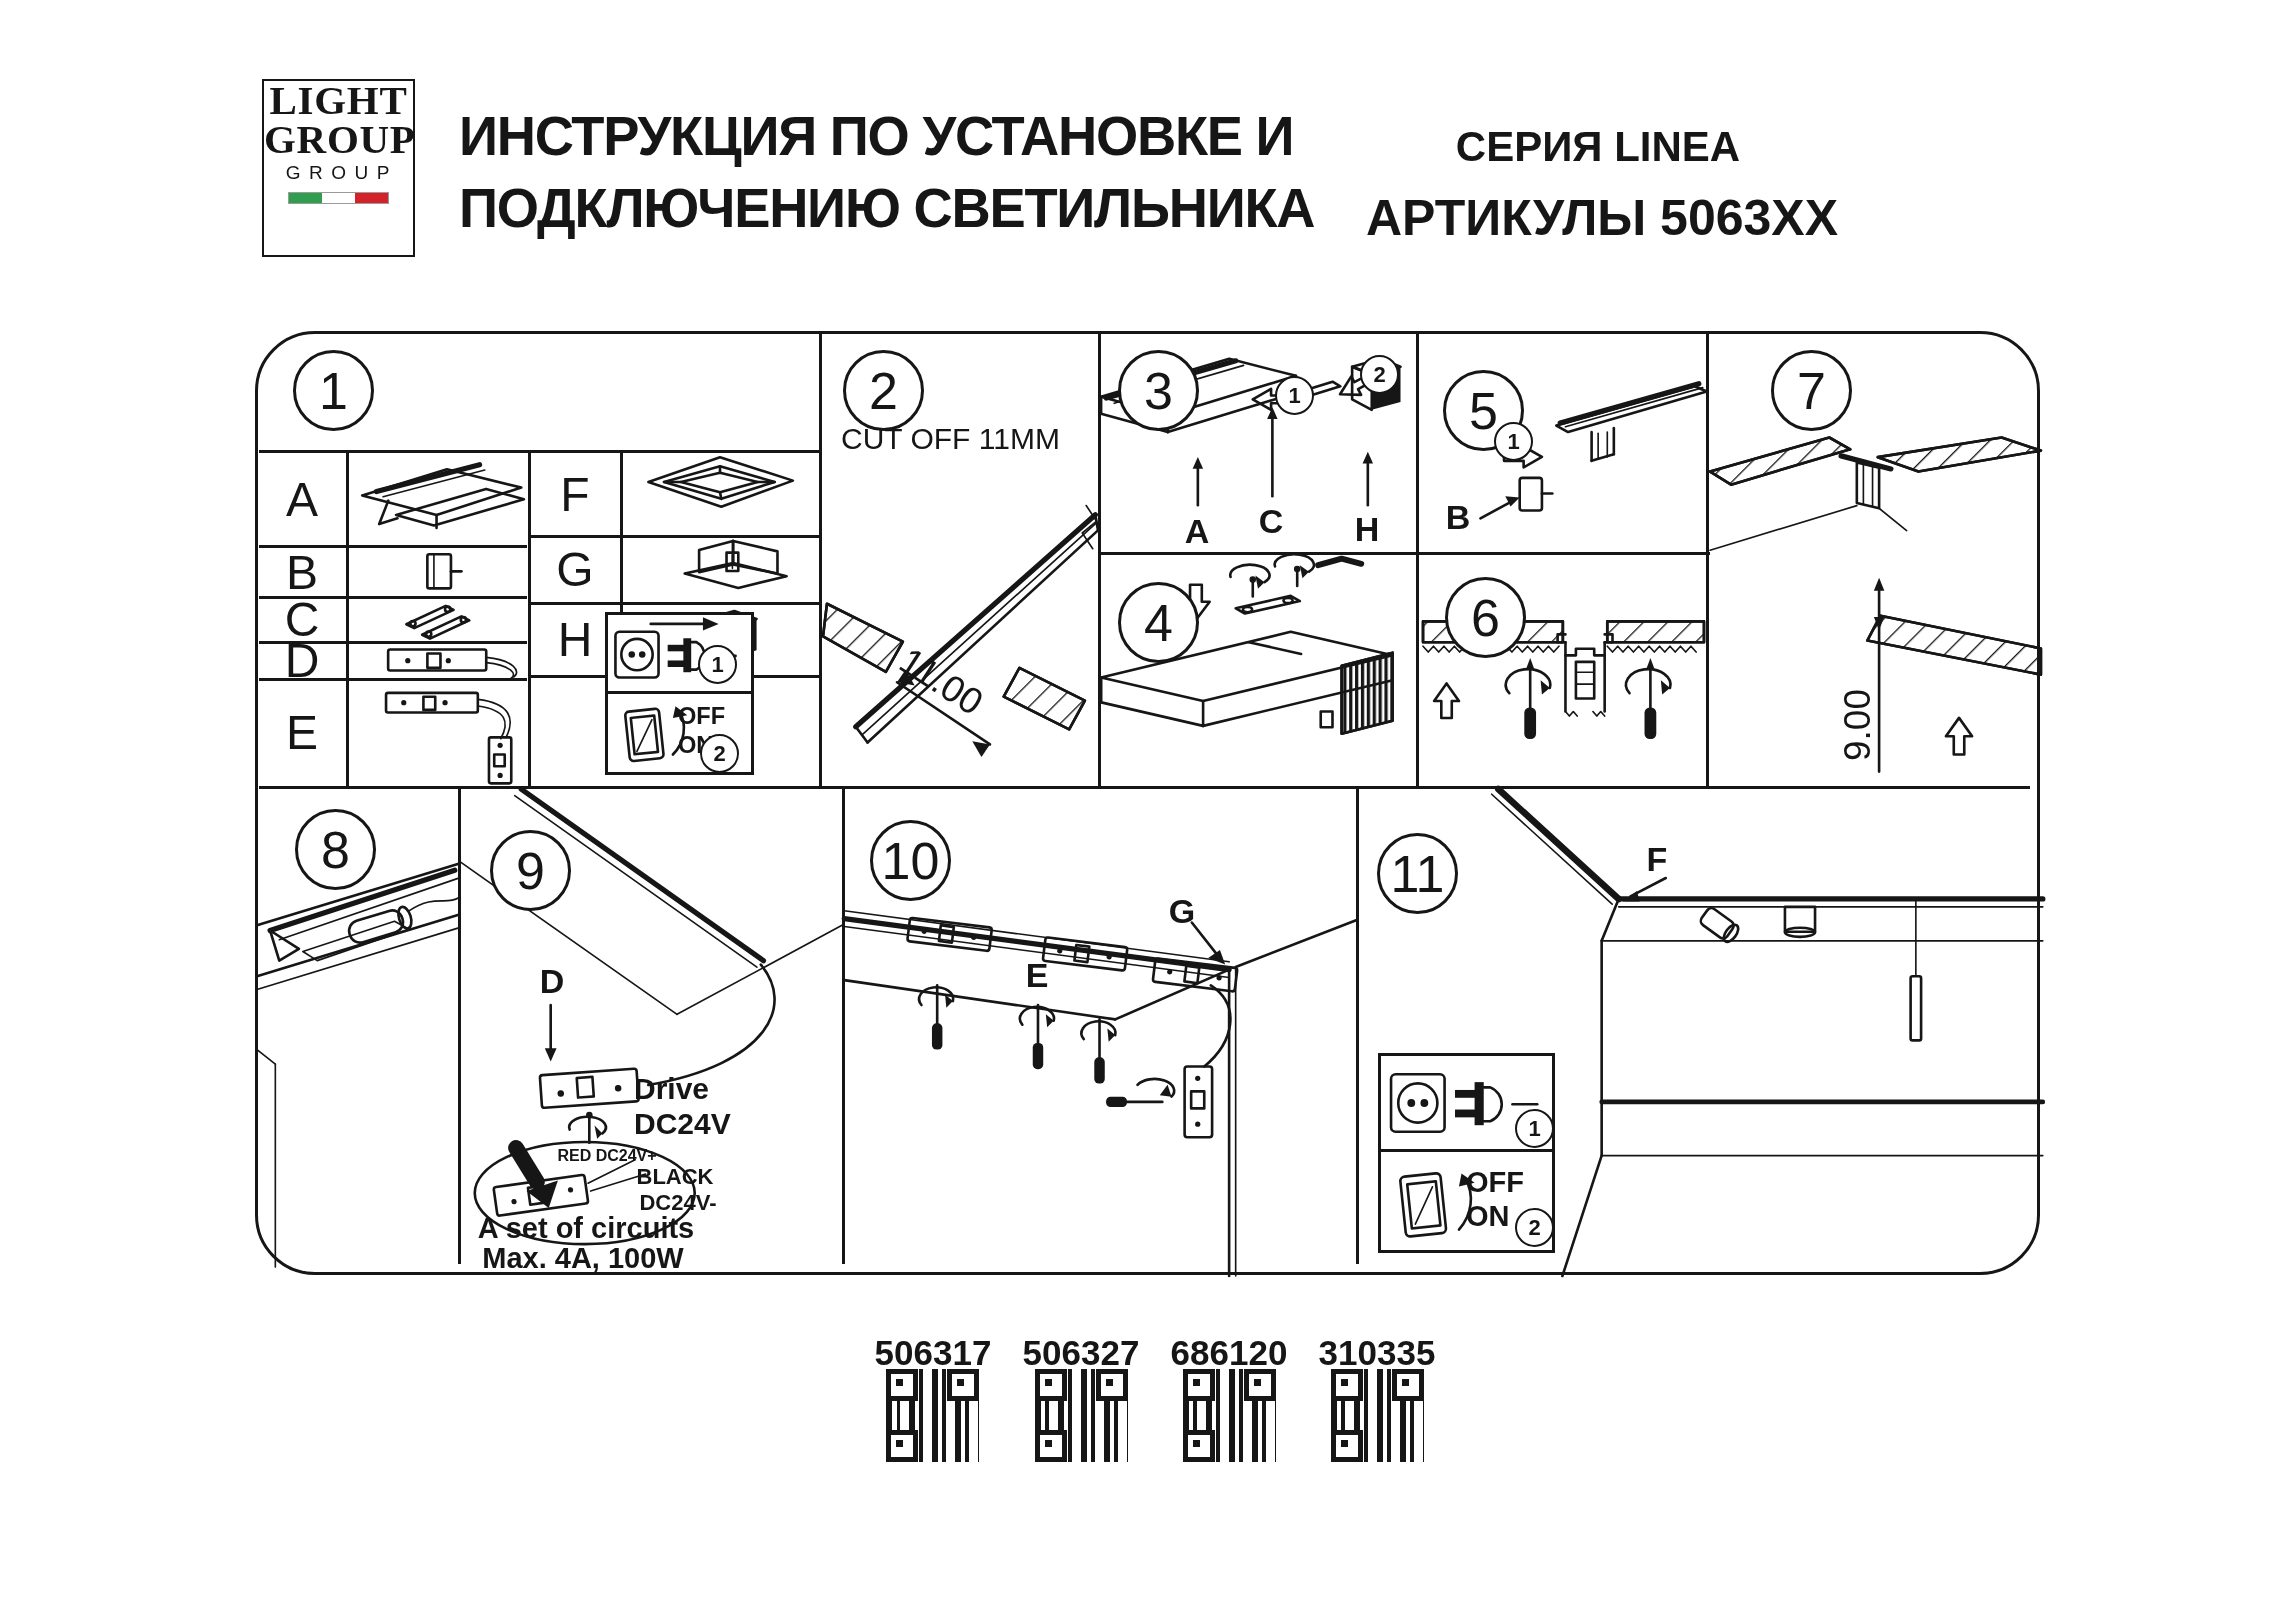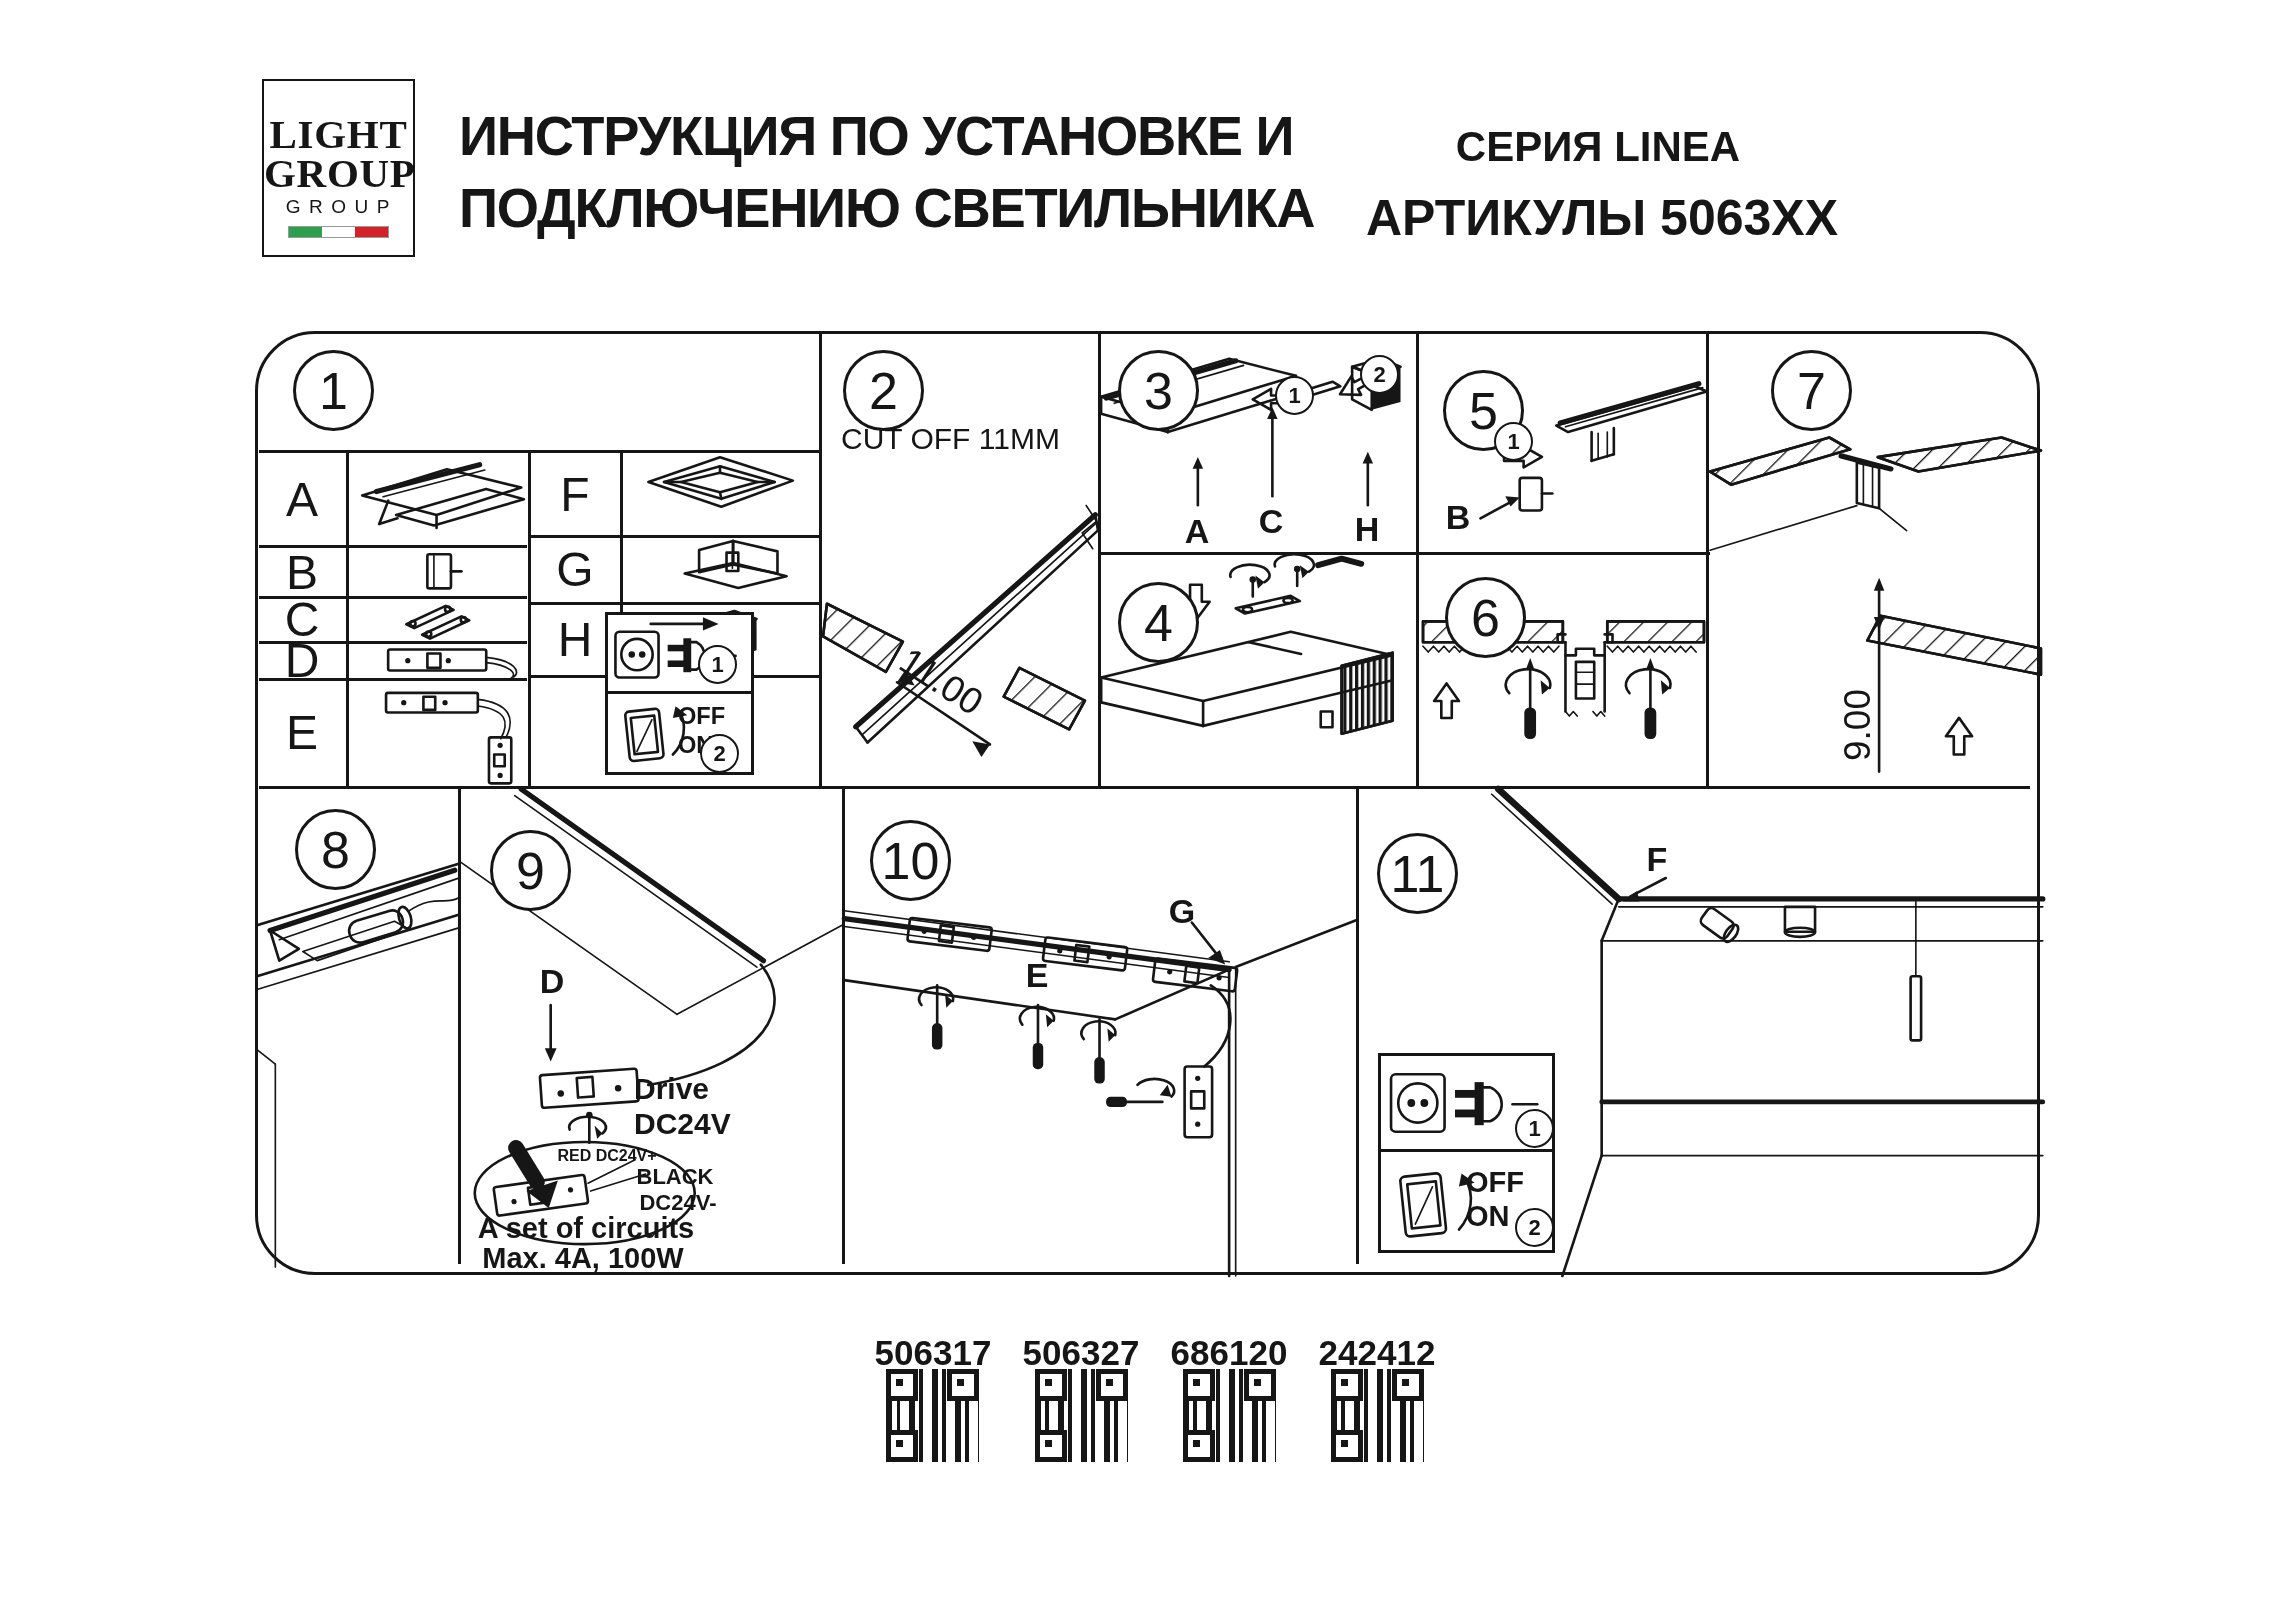--- a/index.html
+++ b/index.html
@@ -26,21 +26,21 @@
   svg.d .f{fill:#161616 !important;stroke:none !important;}
   svg.d .hf{fill:url(#h45) !important;}
   svg.d .vf{fill:url(#vb) !important;}
   svg.d .th{stroke-width:8;}
   svg.d .tn{stroke-width:2.5;}
   
   #logo{position:absolute;left:262px;top:79px;width:149px;height:174px;border:2.6px solid #161616;
         text-align:center;background:#fff;}
   #logo .w1,#logo .w2{font-family:"Liberation Serif","DejaVu Serif",serif;font-weight:700;
         font-size:41px;line-height:0.94;letter-spacing:0.7px;}
-  #logo .w1{margin-top:34px;}
+  #logo .w1{}
   #logo .w3{font-size:19px;letter-spacing:8.5px;margin-top:3.9px;margin-left:6.5px;font-weight:400;}
   #flag{width:99px;height:9.8px;margin:7.9px auto 0;display:flex;border:0.7px solid #9a9a9a;}
   #flag span{flex:1;}
   
   .title{position:absolute;font-weight:700;font-size:56px;letter-spacing:-1.3px;transform:scaleX(.97);
          transform-origin:left;white-space:nowrap;}
   .hdr2{position:absolute;font-weight:700;white-space:nowrap;transform:translateX(-50%);}
   
   .qr{position:absolute;width:93px;height:93px;z-index:2;background-color:#fff;
       background-image:
@@ -534,21 +534,21 @@
     <polygon class="f" points="128,184 148,198 124,204"></polygon>
   </svg>
   <div class="step" style="left:1515px;top:1109px">1</div>
   <div class="txt" style="left:1466px;top:1166px;font-weight:700;font-size:29px">OFF</div>
   <div class="txt" style="left:1466px;top:1200px;font-weight:700;font-size:29px">ON</div>
   <div class="step" style="left:1515px;top:1208px">2</div>
 
   <div class="code" style="left:933px;top:1325px">506317</div>
   <div class="code" style="left:1081px;top:1325px">506327</div>
   <div class="code" style="left:1229px;top:1325px">686120</div>
-  <div class="code" style="left:1377px;top:1325px">242412</div>
+  <div class="code" style="left:1377px;top:1325px">310335</div>
   <div class="qr" style="left:886px;top:1369px">
       <i class="tl"></i>
       <i class="tr"></i>
       <i class="bl"></i>
     </div>
   <div class="qr" style="left:1035px;top:1369px">
       <i class="tl"></i>
       <i class="tr"></i>
       <i class="bl"></i>
     </div>

